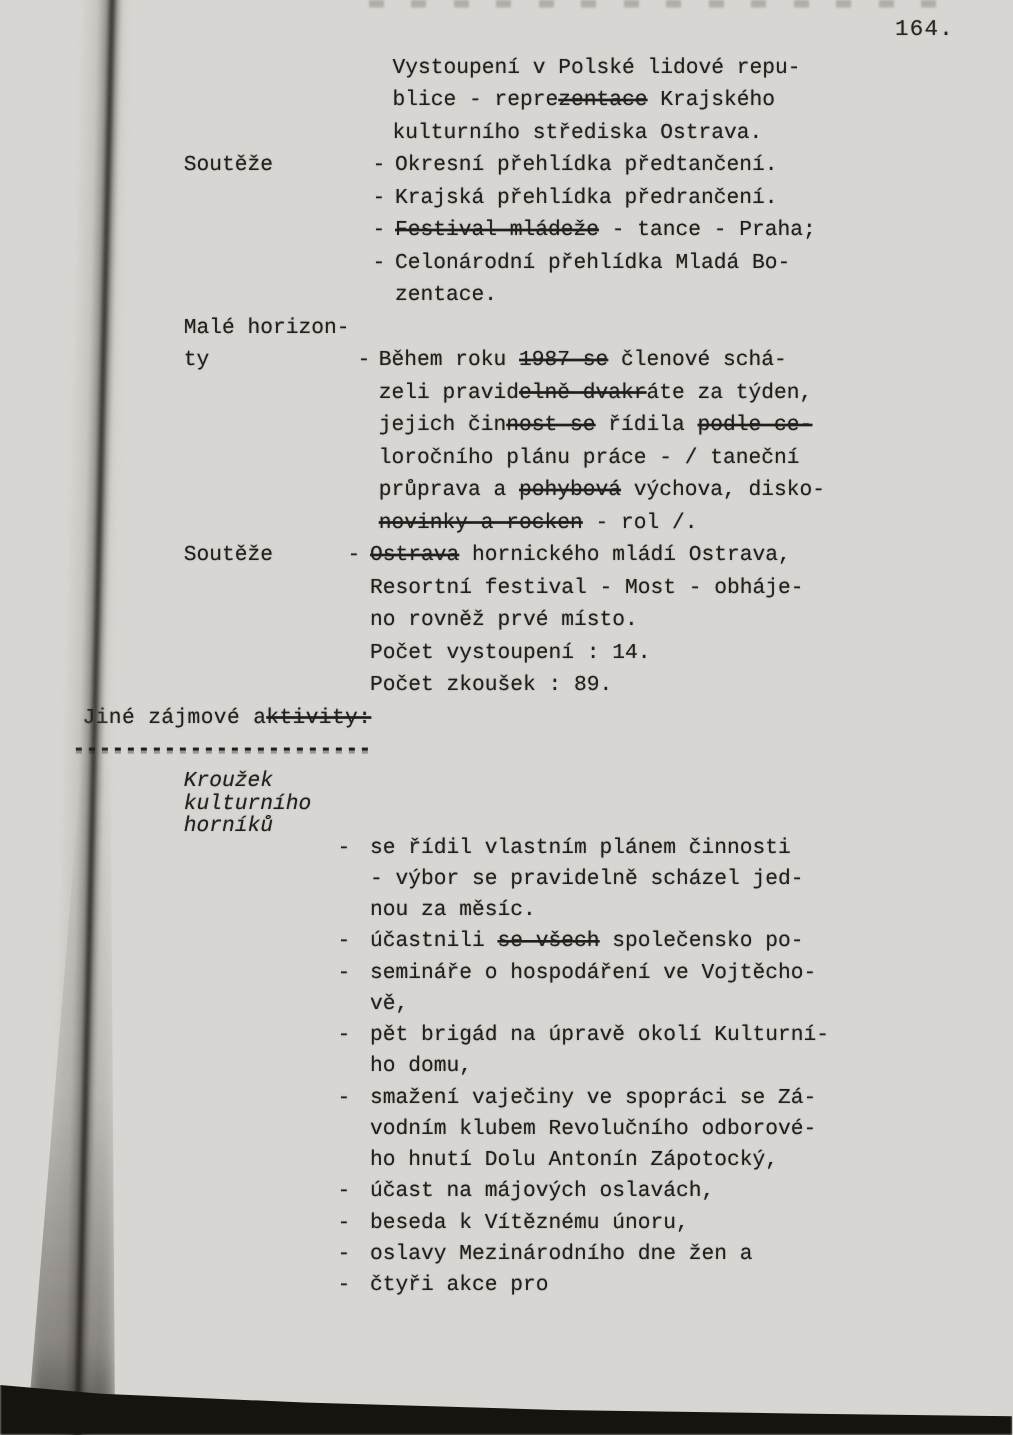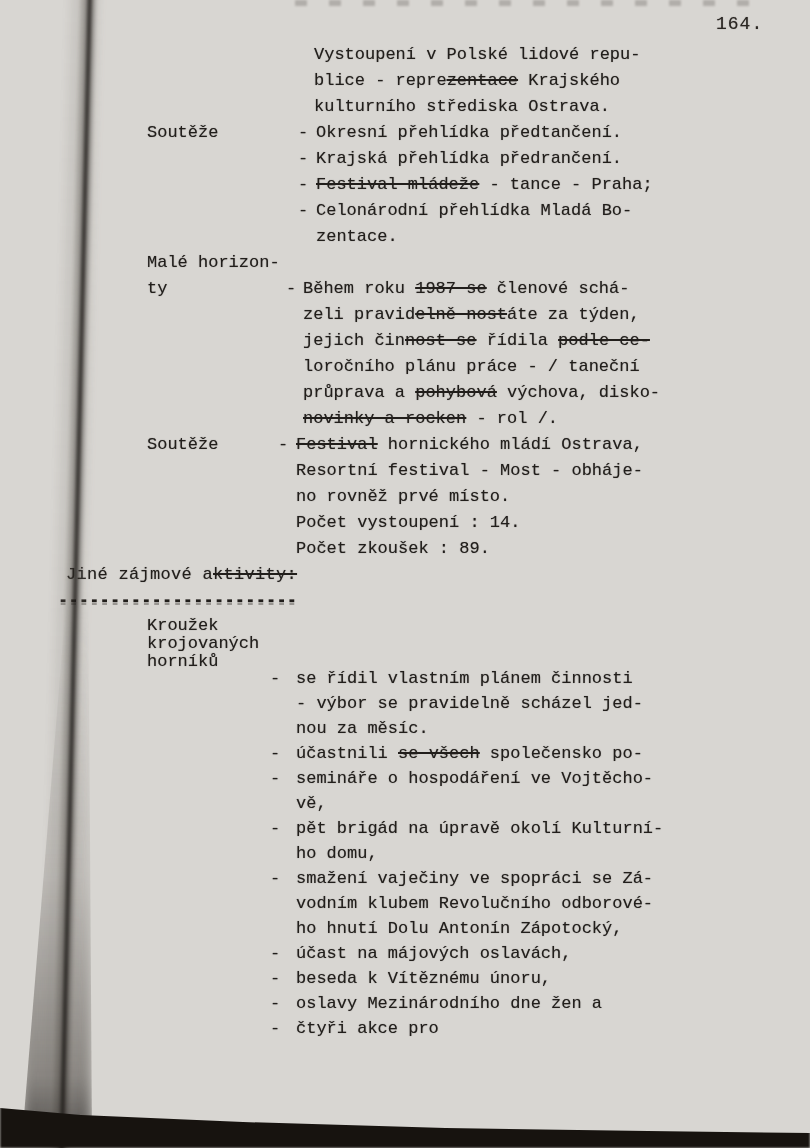--- a/index.html
+++ b/index.html
@@ -21,21 +21,21 @@
   .content{position:relative;}
   .line{position:relative;}
   .dash{position:absolute;left:-18px;top:0;}
   s{text-decoration:line-through;text-decoration-thickness:2px;}
 
   .b-intro .content{margin-left:298px;}
   .b-souteze-1 .content{margin-left:300px;}
   .b-male-horizonty .content{margin-left:287px;padding-top:26px;}
   .b-male-horizonty .dash{left:-17px;}
   .b-souteze-2 .content{margin-left:280px;}
-  .b-krouzek .label{line-height:18px;top:3px;}
+  .b-krouzek .label{line-height:18px;top:3px;font-style:italic;}
   .b-krouzek .content{margin-left:280px;padding-top:52px;line-height:25px;}
   .b-krouzek .dash{left:-26px;}
 
   .b-jine-aktivity{margin-left:50px;}
   .underline-dashes{
     font-weight:bold;letter-spacing:.2px;margin-left:-8px;width:fit-content;
     transform:scaleY(1.25);transform-origin:50% 50%;
     text-shadow:0 2px 0 rgba(33,30,27,.35);
   }
   .heading{letter-spacing:.3px;}
@@ -121,50 +121,50 @@
         </div>
       </div>
       <div class="block b-male-horizonty">
         <div class="label">
           <div class="line">Malé horizon-</div>
           <div class="line">ty</div>
         </div>
         <div class="content">
           <div class="item">
             <div class="line">Během roku <s>1987 se</s> členové schá-<span class="dash">-</span></div>
-            <div class="line">zeli pravid<s>elně nost</s>áte za týden,</div>
+            <div class="line">zeli pravid<s>elně dvakr</s>áte za týden,</div>
             <div class="line">jejich čin<s>nost se</s> řídila <s>podle ce-</s></div>
             <div class="line">loročního plánu práce - / taneční</div>
             <div class="line">průprava a <s>pohybová</s> výchova, disko-</div>
             <div class="line"><s>novinky a rocken</s> - rol /.</div>
           </div>
         </div>
       </div>
       <div class="block b-souteze-2">
         <div class="label">
           <div class="line">Soutěže</div>
         </div>
         <div class="content">
           <div class="item">
-            <div class="line"><s>Festival</s> hornického mládí Ostrava,<span class="dash">-</span></div>
+            <div class="line"><s>Ostrava</s> hornického mládí Ostrava,<span class="dash">-</span></div>
             <div class="line">Resortní festival - Most - obháje-</div>
             <div class="line">no rovněž prvé místo.</div>
             <div class="line">Počet vystoupení : 14.</div>
             <div class="line">Počet zkoušek : 89.</div>
           </div>
         </div>
       </div>
       <div class="block b-jine-aktivity">
         <div class="heading">Jiné zájmové a<s>ktivity:</s></div>
         <div class="underline-dashes">-----------------------</div>
       </div>
       <div class="block b-krouzek">
         <div class="label">
           <div class="line">Kroužek</div>
-          <div class="line">krojovaných</div>
+          <div class="line">kulturního</div>
           <div class="line">horníků</div>
         </div>
         <div class="content">
           <div class="item">
             <div class="line">se řídil vlastním plánem činnosti<span class="dash">-</span></div>
             <div class="line">- výbor se pravidelně scházel jed-</div>
             <div class="line">nou za měsíc.</div>
           </div>
           <div class="item">
             <div class="line">účastnili <s>se všech</s> společensko po-<span class="dash">-</span></div>

